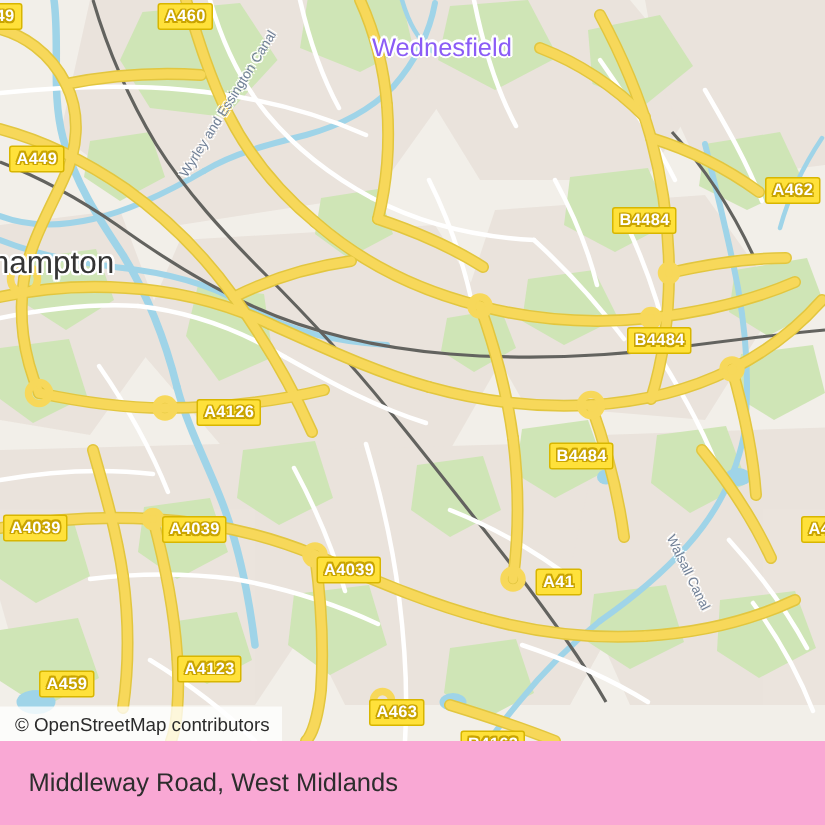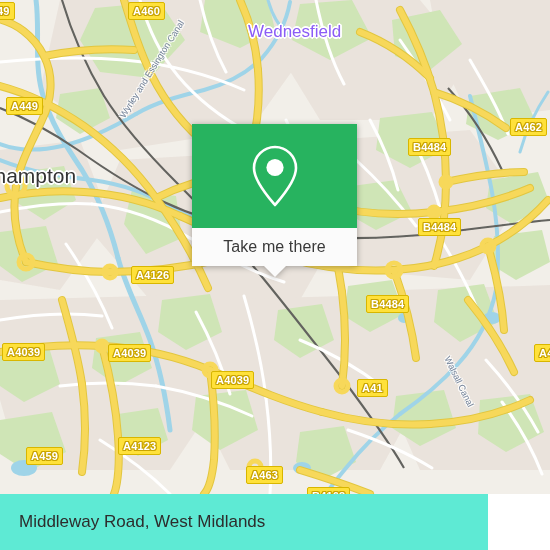--- a/index.html
+++ b/index.html
@@ -144,23 +144,23 @@
     color: #2b2b2b;
     z-index: 30;
     white-space: nowrap;
   }
 
   
   #bottom-bar {
     position: absolute;
     left: 0;
     top: 494px;
-    width: 488px;
+    width: 550px;
     height: 56px;
-    background: #5eead4;
+    background: #f9a8d4;
     display: flex;
     align-items: center;
     justify-content: space-between;
     padding: 0 18px 0 19px;
     box-sizing: border-box;
   }
   #place-title {
     font-family: "Liberation Sans", sans-serif;
     font-size: 17px;
     color: #2d2d2d;
@@ -403,50 +403,41 @@
       </g>
     </svg>
 
     <div class="place-label place-town" style="left:248px; top:22px;">Wednesfield</div>
     <div class="place-label place-city" style="left:-30px; top:164px;">...rhampton</div>
 
     <div class="water-label" style="left:122px; top:112px; transform:rotate(-58deg); transform-origin:left center;">Wyrley and Essington Canal</div>
     <div class="water-label" style="left:447px; top:352px; transform:rotate(64deg); transform-origin:left center;">Walsall Canal</div>
 
     <div class="shield" style="left:-8px; top:2px;">49</div>
-    <div class="shield" style="left:128px; top:2px;">A460</div>
+    <div class="shield" style="left:105px; top:2px;">A460</div>
     <div class="shield" style="left:6px; top:97px;">A449</div>
     <div class="shield" style="left:510px; top:118px;">A462</div>
     <div class="shield" style="left:408px; top:138px;">B4484</div>
     <div class="shield" style="left:418px; top:218px;">B4484</div>
     <div class="shield" style="left:131px; top:266px;">A4126</div>
     <div class="shield" style="left:366px; top:295px;">B4484</div>
     <div class="shield" style="left:2px; top:343px;">A4039</div>
     <div class="shield" style="left:108px; top:344px;">A4039</div>
     <div class="shield" style="left:211px; top:371px;">A4039</div>
     <div class="shield" style="left:534px; top:344px;">A4</div>
     <div class="shield" style="left:357px; top:379px;">A41</div>
     <div class="shield" style="left:26px; top:447px;">A459</div>
     <div class="shield" style="left:118px; top:437px;text-align:right;">A4123</div>
     <div class="shield" style="left:222px; top:466px;margin-left:24px;">A463</div>
     <div class="shield" style="left:307px; top:487px;">B4163</div>
 
-    <div id="callout">
-      <div id="callout-top">
-        <svg width="52" height="66" viewBox="0 0 52 66">
-          <path d="M26 4 C14.4 4 5 13.4 5 25 C5 38.5 20 55 26 62 C32 55 47 38.5 47 25 C47 13.4 37.6 4 26 4 Z" fill="none" stroke="#ffffff" stroke-width="2.6" stroke-linejoin="round"></path>
-          <circle cx="26" cy="24.5" r="8.6" fill="#ffffff"></circle>
-        </svg>
-      </div>
-      <div id="callout-bottom">
-        <span id="callout-label">Take me there</span>
-        <div id="callout-tail"></div>
-      </div>
+
+    <div id="attribution">
+      <span>© OpenStreetMap contributors</span>
     </div>
-
 
   </div>
 
   <div id="bottom-bar">
     <div id="place-title">Middleway Road, West Midlands</div>
   </div>
 
 </div>
 
 </body></html>

